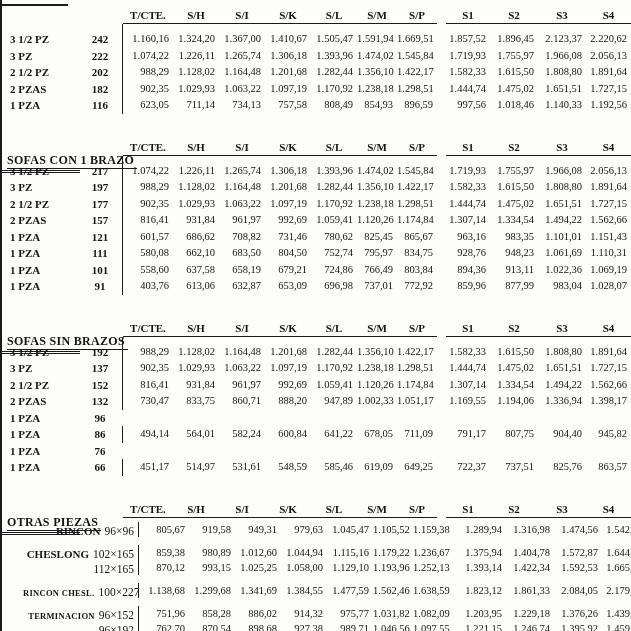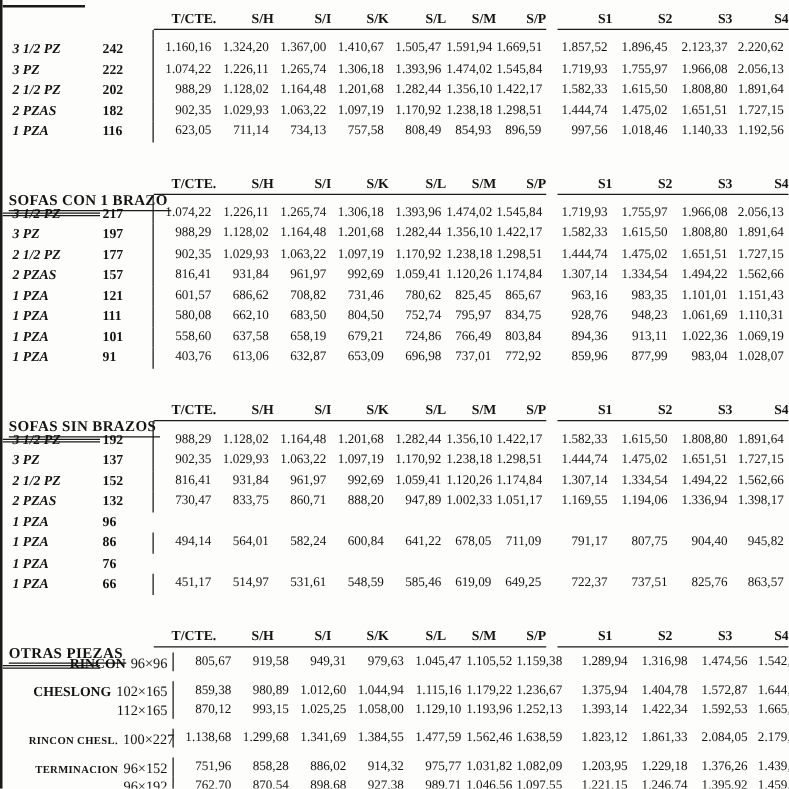--- a/index.html
+++ b/index.html
@@ -25,41 +25,41 @@
   .dbl {
     width:78px; height:3px; margin:1px 0 0 -5px;
     border-top:1px solid #1a1a1a; border-bottom:1px solid #1a1a1a;
   }
 
   .hrow { display:flex; height:16px; line-height:15px; margin-top:2px; }
   .hlabel { width:111px; flex:none; }
   .hgl, .hgr { display:flex; border-bottom:1px solid #1a1a1a; }
   .hgl { margin-left:5px; }
   .hgr { margin-left:9px; }
-  .hcell { font-weight:bold; font-size:11px; text-align:right; flex:none; }
+  .hcell { font-weight:bold; font-size:11px; text-align:center; flex:none; }
   .hgl .hcell:nth-of-type(1){width:50px}
   .hgl .hcell:nth-of-type(2){width:46px}
   .hgl .hcell:nth-of-type(3){width:46px}
   .hgl .hcell:nth-of-type(4){width:46px}
   .hgl .hcell:nth-of-type(5){width:46px}
   .hgl .hcell:nth-of-type(6){width:40px}
   .hgl .hcell:nth-of-type(7){width:40px}
   .hgr .hcell:nth-of-type(1){width:44px}
   .hgr .hcell:nth-of-type(2){width:48px}
   .hgr .hcell:nth-of-type(3){width:48px}
   .hgr .hcell:nth-of-type(4){width:45px}
 
   .rows { position:relative; margin-top:7px; }
   .rows::before { content:""; position:absolute; left:115px; top:-7px; height:7px; width:1px; background:#1a1a1a; }
   .sec4 .rows::before { display:none; }
   .sec4 .rows { margin-top:4px; }
 
   .row { display:flex; height:16.5px; line-height:16.5px; }
-  .rlabel { width:75px; flex:none; font-weight:bold; font-size:11px; padding-left:3px;font-style:italic; }
-  .rcount { width:36px; flex:none; font-weight:bold; font-size:11px; text-align:left; }
+  .rlabel { width:75px; flex:none; font-weight:bold; font-size:11px; padding-left:3px; }
+  .rcount { width:36px; flex:none; font-weight:bold; font-size:11px; text-align:center; }
   .labelwide { width:111px; flex:none; text-align:right; white-space:nowrap; }
   .pname { font-weight:bold; font-size:11px; margin-right:4px; }
   .psize { font-size:11.5px; }
 
   .prices { display:flex; margin-left:4px; border-left:1px solid #1a1a1a; flex:none; }
   .v { flex:none; font-size:10.5px; text-align:right; padding-right:4px; white-space:nowrap; }
   .prices .v:nth-of-type(1){width:50px}
   .prices .v:nth-of-type(2){width:46px}
   .prices .v:nth-of-type(3){width:46px}
   .prices .v:nth-of-type(4){width:46px}

